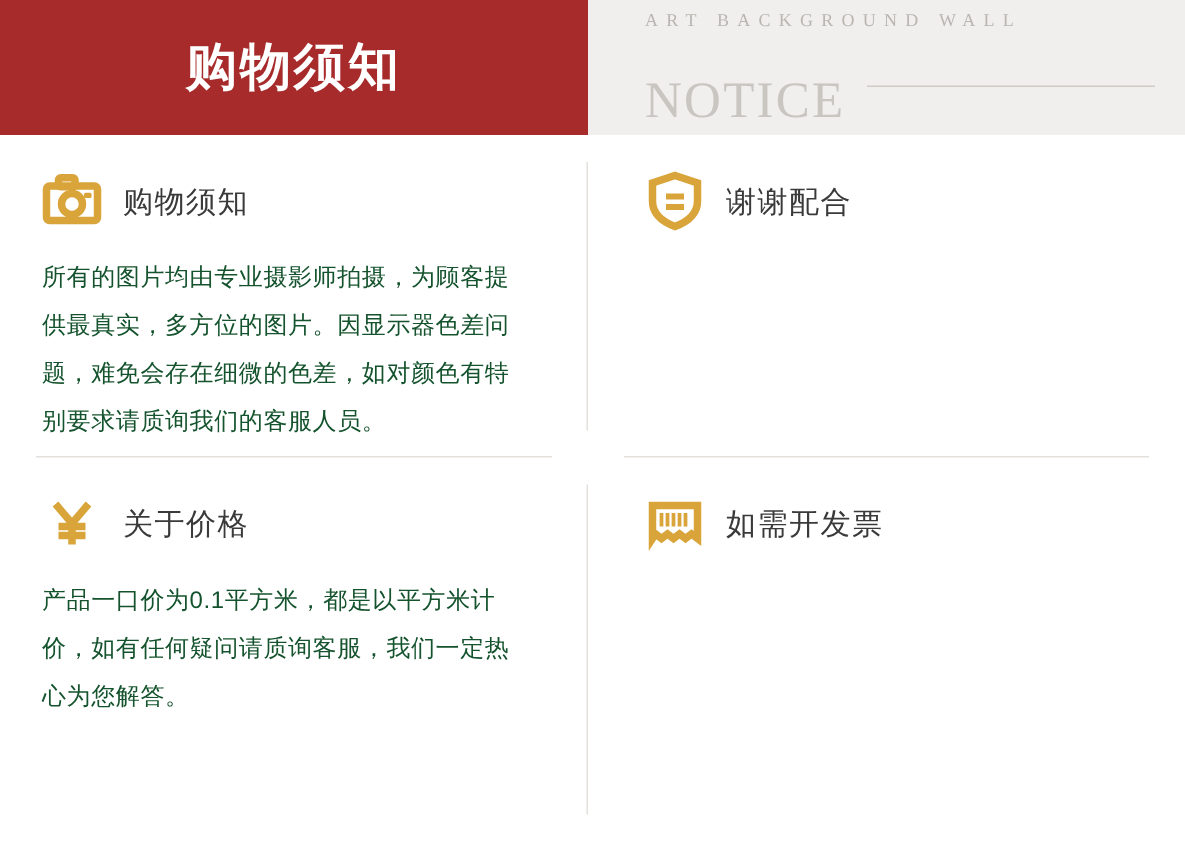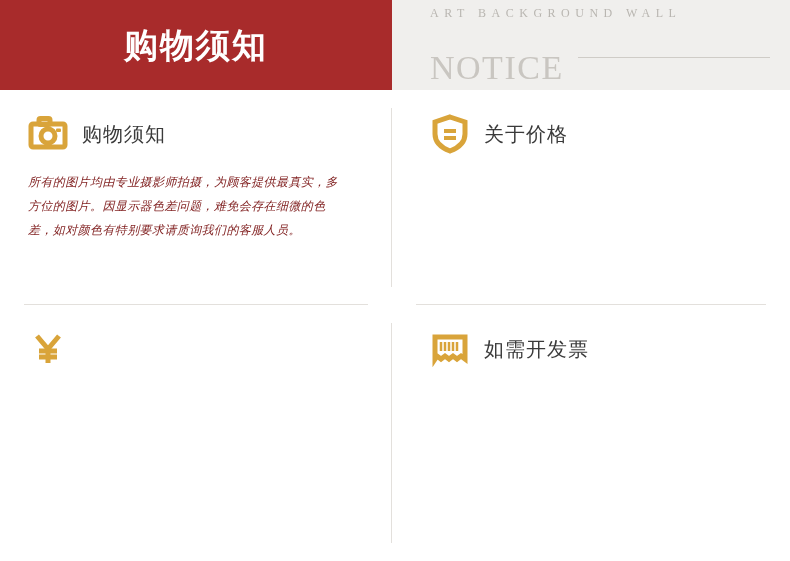--- a/index.html
+++ b/index.html
@@ -130,26 +130,25 @@
     display: flex;
     align-items: center;
     justify-content: center;
   }
   .item-title {
     font-size: 20px;
     color: #3a3a3a;
     letter-spacing: 1px;
   }
   .item-body {
-    font-size: 12px;
-    color: #7f1d1d;
+    font-size: 16px;
+    color: #14532d;
     line-height: 2.0;
     letter-spacing: 0.4px;
     max-width: 320px;
-    font-style: italic;
   }
   .cell.col-right .item-body {
     max-width: 330px;
   }
   .icon-gold { fill: none; stroke: #d9a43a; stroke-width: 5; }
   .icon-gold-fill { fill: #d9a43a; }
 </style>
 </head>
 <body>
 
@@ -187,35 +186,37 @@
 
     <div class="cell col-right row-top">
       <div class="item-head">
         <div class="item-icon">
           <svg width="40" height="40" viewBox="0 0 40 40">
             <path d="M20 3 L35 8 V20 C35 29 28 34 20 37 C12 34 5 29 5 20 V8 Z" class="icon-gold"></path>
             <rect x="14" y="15" width="12" height="4" class="icon-gold-fill"></rect>
             <rect x="14" y="22" width="12" height="4" class="icon-gold-fill"></rect>
           </svg>
         </div>
-        <div class="item-title">关于价格</div>
+        <div class="item-title">谢谢配合</div>
       </div>
     </div>
 
     <div class="cell col-left">
       <div class="item-head">
         <div class="item-icon">
           <svg width="40" height="40" viewBox="0 0 40 40">
             <path d="M9 7 L20 20 L31 7" class="icon-gold"></path>
             <path d="M20 20 V34" class="icon-gold"></path>
             <path d="M11 22 H29" class="icon-gold"></path>
             <path d="M11 28 H29" class="icon-gold"></path>
           </svg>
         </div>
-      </div>
+        <div class="item-title">关于价格</div>
+      </div>
+      <div class="item-body">产品一口价为0.1平方米，都是以平方米计价，如有任何疑问请质询客服，我们一定热心为您解答。</div>
     </div>
 
     <div class="cell col-right">
       <div class="item-head">
         <div class="item-icon">
           <svg width="40" height="40" viewBox="0 0 40 40">
             <path d="M5 8 H35 V30 L31 27 L27 30 L23 27 L19 30 L15 27 L11 30 L7 27 L5 30 Z" class="icon-gold"></path>
             <path d="M11 13 V22 M15 13 V22 M19 13 V22 M23 13 V22 M27 13 V22" stroke="#d9a43a" stroke-width="2.5" fill="none"></path>
           </svg>
         </div>

